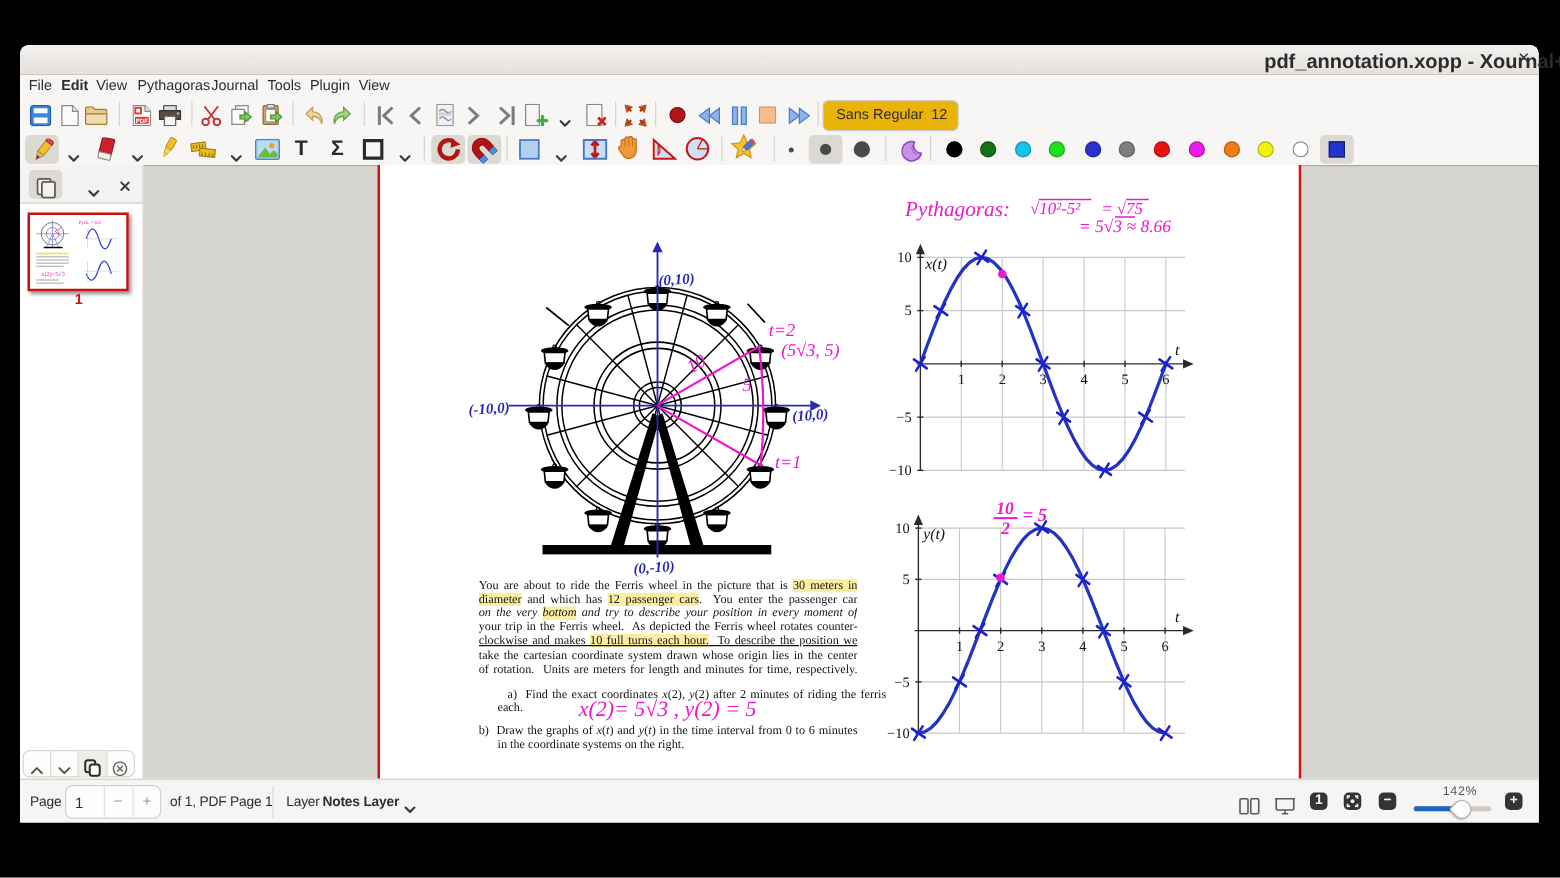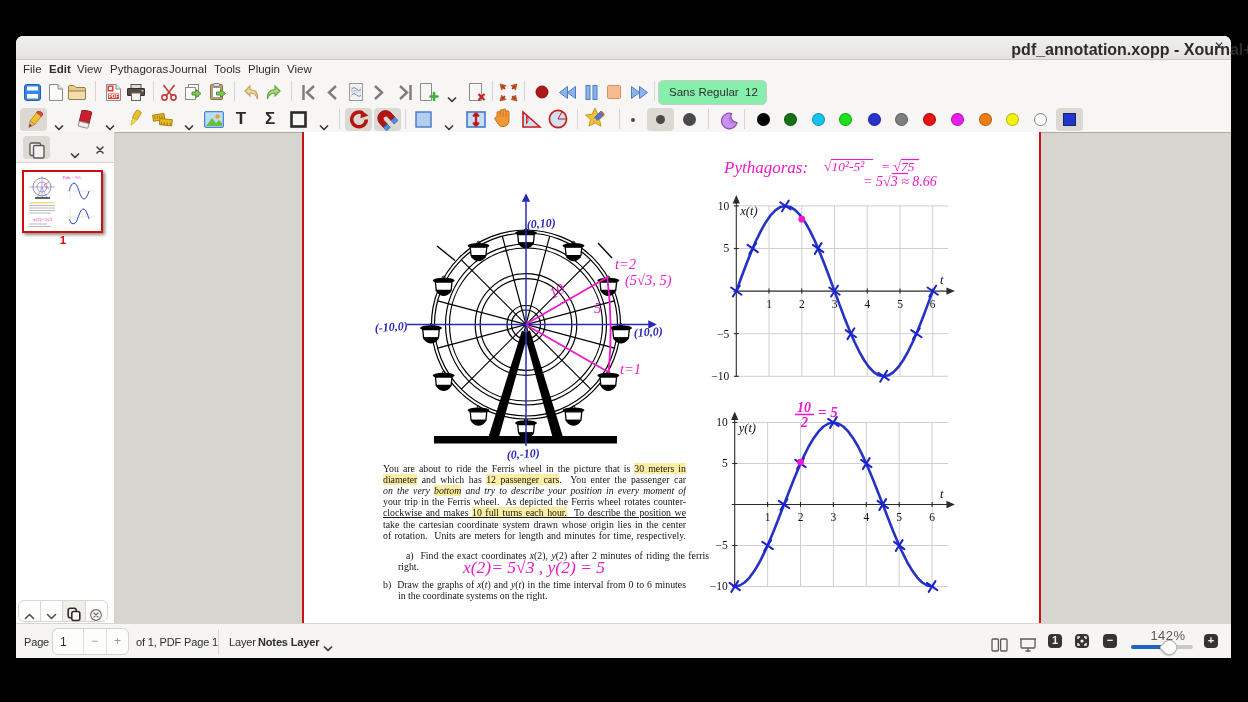--- a/index.html
+++ b/index.html
@@ -11,21 +11,21 @@
 .mi{position:absolute;top:2.5px;font-size:11.5px;color:#2d2d2d;}
 #tb1{position:absolute;left:16px;top:77px;width:1215px;height:29px;background:#f7f6f4;}
 #tb2{position:absolute;left:16px;top:106px;width:1215px;height:26px;background:#f7f6f4;border-bottom:1px solid #d2cdc7;}
 .sep1{position:absolute;top:81px;width:1px;height:20px;background:#d8d4cf;}
 .sep2{position:absolute;top:109px;width:1px;height:20px;background:#d8d4cf;}
 .ic{position:absolute;width:22px;height:22px;display:flex;align-items:center;justify-content:center;}
 .pressed{background:#dcd8d2;border-radius:4px;}
 .chev{position:absolute;width:10px;height:6px;}
 .dot{position:absolute;border-radius:50%;background:#4a4a4a;}
 .cc{position:absolute;border-radius:50%;width:13px;height:13px;top:113px;box-shadow:0 0 0 1px rgba(0,0,0,0.25) inset;}
-#fontbtn{position:absolute;left:658px;top:80px;width:107px;height:23px;background:#86efac;border:1px solid #cdc9c4;border-radius:5px;font-size:12px;color:#2d2d2d;}
+#fontbtn{position:absolute;left:658px;top:80px;width:107px;height:23px;background:#eab308;border:1px solid #cdc9c4;border-radius:5px;font-size:12px;color:#2d2d2d;}
 #sidebar{position:absolute;left:16px;top:132px;width:98px;height:468px;background:#fff;border-right:1px solid #d5d0ca;}
 #sbhead{position:absolute;left:16px;top:132px;width:98px;height:30px;background:#f5f3f1;border-bottom:1px solid #d5d0ca;border-right:1px solid #d5d0ca;}
 #sbfoot{position:absolute;left:16px;top:600px;width:98px;height:23px;background:#fff;border-right:1px solid #d5d0ca;}
 #thumb{position:absolute;left:22px;top:170px;width:81px;height:63px;background:#fff;border:2px solid #cc0f0f;box-shadow:2px 2px 3px rgba(60,40,40,0.55);box-sizing:border-box;}
 #canvas{position:absolute;left:114px;top:132px;width:1117px;height:491px;background:#d7d5cf;border-top:1px solid #aeaaa4;box-sizing:border-box;}
 #page{position:absolute;left:302px;top:132px;width:739px;height:491px;background:#fff;border-left:2px solid #cc1111;border-right:2px solid #cc1111;box-sizing:border-box;}
 #statusbar{position:absolute;left:16px;top:623px;width:1215px;height:35px;background:#f6f5f4;border-top:1px solid #d8d4cf;box-sizing:border-box;}
 .sbtxt{position:absolute;font-size:11px;color:#2d2d2d;top:12px;letter-spacing:-0.15px;}
 .darkbtn{position:absolute;top:634px;width:14px;height:14px;background:#363432;border-radius:4px;color:#f4f2f0;font-size:11px;font-weight:bold;text-align:center;line-height:13px;}
 .txtline{position:absolute;left:383px;width:303px;font-family:"Liberation Serif",serif;font-size:9.8px;color:#151515;white-space:nowrap;}
@@ -435,21 +435,21 @@
       <g fill="none" stroke="#f4f2f0" stroke-width="1.5">
         <path d="M1 3 V1 H3 M7 1 H9 V3 M9 7 V9 H7 M3 9 H1 V7"></path>
       </g>
       <circle cx="5" cy="5" r="1.6" fill="#f4f2f0"></circle>
     </svg></div>
 <div class="darkbtn" style="left:1103px;">−</div>
 <div class="darkbtn" style="left:1204px;">+</div>
 <div style="position:absolute;left:1131px;top:645px;width:62px;height:4px;background:#cdc9c5;border-radius:2px;"></div>
 <div style="position:absolute;left:1131px;top:645px;width:37px;height:4px;background:#1c66c0;border-radius:2px;"></div>
 <div style="position:absolute;left:1162px;top:640px;width:13px;height:13px;background:#fdfdfd;border:1px solid #b8b4b0;border-radius:7px 7px 7px 2px;transform:rotate(45deg);box-shadow:0 1px 1.5px rgba(0,0,0,0.25);"></div>
-<div style="position:absolute;left:1150px;top:628px;width:36px;text-align:center;font-size:13px;color:#5a5856;letter-spacing:0.5px;">142%</div>
+<div style="position:absolute;left:1150px;top:628px;width:36px;text-align:center;font-size:10px;color:#5a5856;letter-spacing:0.5px;">142%</div>
 
 <div style="position:absolute;left:23px;top:136px;width:27px;height:23px;background:#dcd8d2;border-radius:4px;"></div>
 <div class="ic" style="left:26px;top:139px;">
     <svg width="16" height="17" viewBox="0 0 16 17">
       <rect x="1" y="1" width="10.5" height="12.5" rx="1.5" fill="#f2f1ef" stroke="#5c5a58" stroke-width="1.4"></rect>
       <rect x="4.5" y="3.5" width="10.5" height="12.5" rx="1.5" fill="#f2f1ef" stroke="#5c5a58" stroke-width="1.4"></rect>
     </svg>
   </div>
 <div class="chev" style="left:70px;top:145px;"><svg width="10" height="6" viewBox="0 0 10 6">
       <path d="M1.5 1 L5 4.5 L8.5 1" fill="none" stroke="#3c3c3c" stroke-width="1.7" stroke-linecap="round" stroke-linejoin="round"></path>
@@ -753,21 +753,21 @@
   </svg>
 
 <div class="txtline just" style="top:462.5px;">You are about to ride the Ferris wheel in the picture that is <span class="hl">30 meters in</span></div>
 <div class="txtline just" style="top:473.7px;"><span class="hl">diameter</span> and which has <span class="hl">12 passenger cars</span>.&nbsp; You enter the passenger car</div>
 <div class="txtline just" style="top:484.9px;font-style:italic;">on the very <span class="hl">bottom</span> and try to describe your position in every moment of</div>
 <div class="txtline just" style="top:496.1px;">your trip in the Ferris wheel.&nbsp; As depicted the Ferris wheel rotates counter-</div>
 <div class="txtline just" style="top:507.3px;text-decoration:underline;">clockwise and makes <span class="hl">10 full turns each hour.</span>&nbsp; To describe the position we</div>
 <div class="txtline just" style="top:518.5px;">take the cartesian coordinate system drawn whose origin lies in the center</div>
 <div class="txtline just" style="top:529.7px;">of rotation.&nbsp; Units are meters for length and minutes for time, respectively.</div>
 <div class="txtline just" style="top:549.5px;margin-left:23px;">a)&nbsp; Find the exact coordinates <i>x</i>(2), <i>y</i>(2) after 2 minutes of riding the ferris</div>
-<div class="txtline" style="top:560.7px;left:398px;">right.</div>
+<div class="txtline" style="top:560.7px;left:398px;">each.</div>
 <div class="txtline just" style="top:579px;">b)&nbsp; Draw the graphs of <i>x</i>(<i>t</i>) and <i>y</i>(<i>t</i>) in the time interval from 0 to 6 minutes</div>
 <div class="txtline" style="top:590.2px;left:398px;">in the coordinate systems on the right.</div>
 
 <svg style="position:absolute;left:24.5px;top:172.5px;" width="76" height="58" viewBox="0 0 76 58">
 <circle cx="17" cy="14" r="9" fill="none" stroke="#666" stroke-width="0.7"></circle>
 <circle cx="17" cy="14" r="5" fill="none" stroke="#555" stroke-width="0.5"></circle>
 <path d="M17 14 L12 25 M17 14 L22 25 M4 14 H30 M17 3 V25" stroke="#7a7ae0" stroke-width="0.6" fill="none"></path>
 <path d="M10 25 H25" stroke="#000" stroke-width="1.2"></path>
 <path d="M19 12 L24 9 M19 12 L24 16" stroke="#ee18cc" stroke-width="0.6"></path>
 <text x="38" y="6" font-size="4" fill="#ee18cc" font-family="Liberation Serif,serif">Pyth. = 8.6</text>

